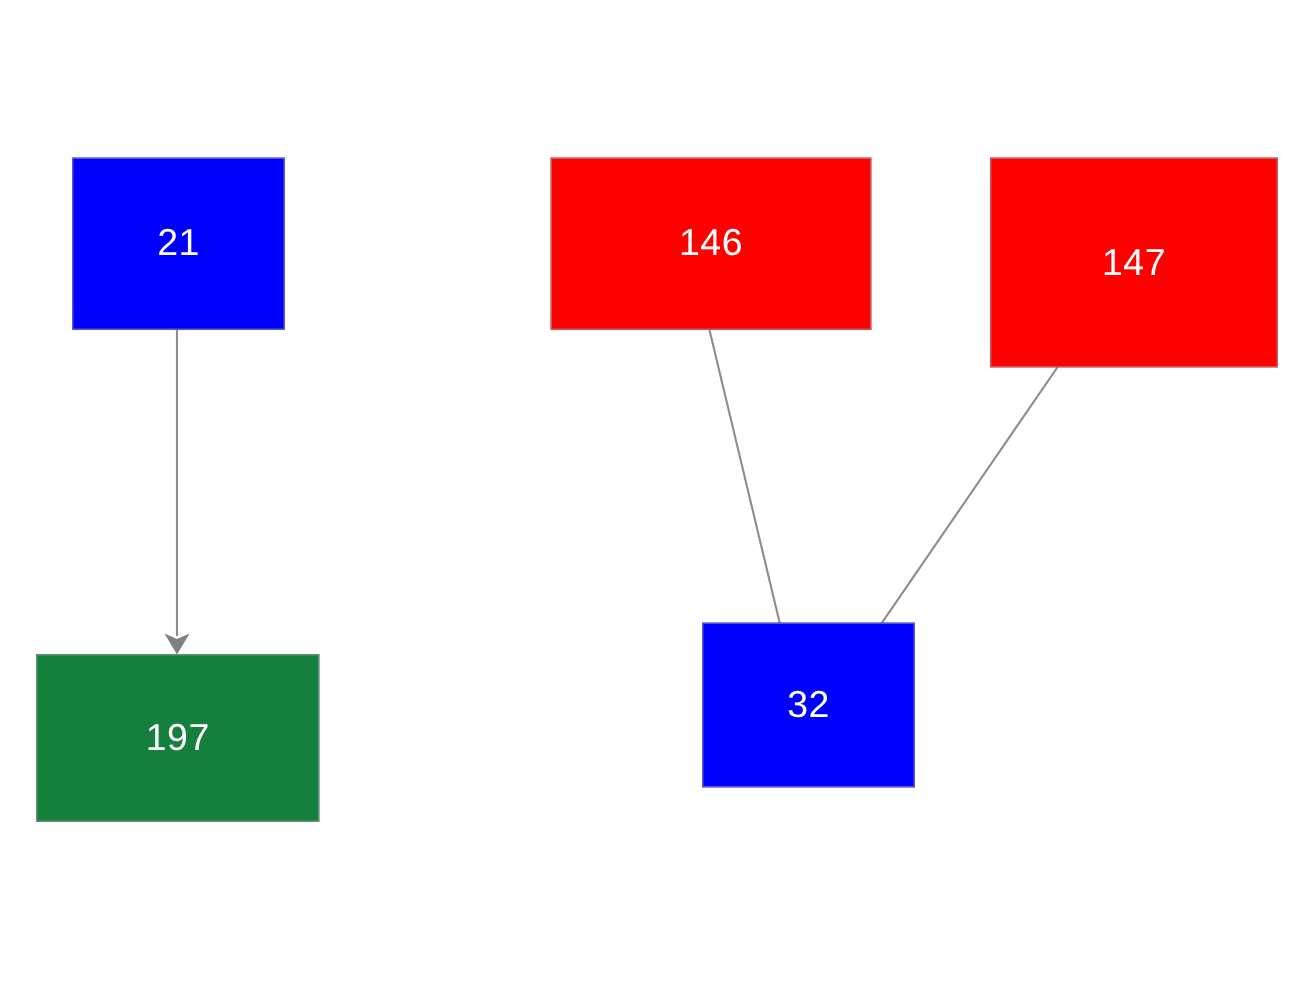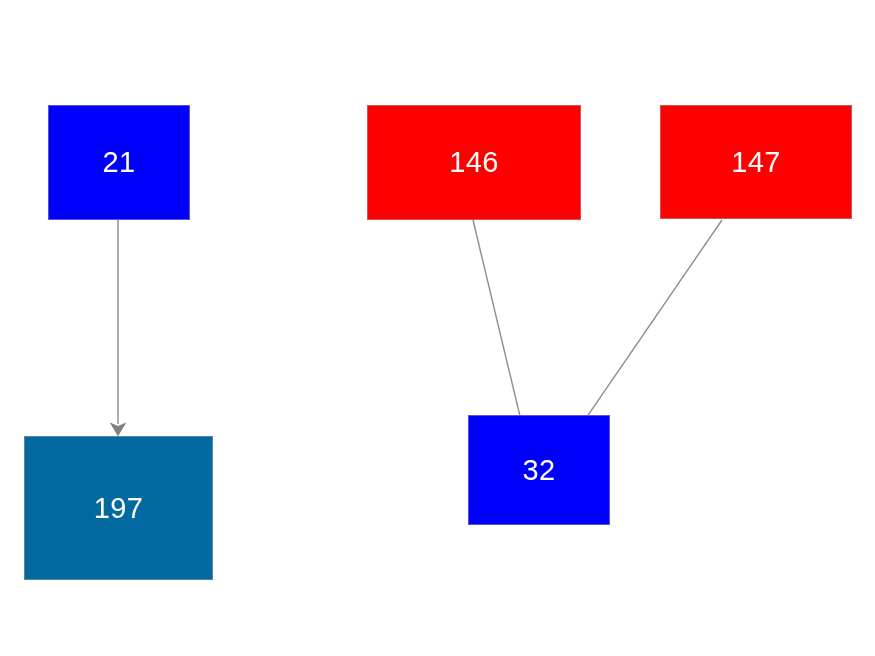--- a/index.html
+++ b/index.html
@@ -29,21 +29,21 @@
     position: absolute;
     box-sizing: border-box;
     display: flex;
     align-items: center;
     justify-content: center;
     border: 1px solid rgba(160,160,160,0.55);
   }
   .graph-node .node-label {
     color: #ffffff;
     font-family: "Liberation Sans", sans-serif;
-    font-size: 29px;
+    font-size: 25px;
     font-weight: 400;
     line-height: 1;
     letter-spacing: 0.3px;
     user-select: none;
   }
 </style>
 </head>
 <body>
 
 <div id="canvas" style="width: 875px; height: 656px; background: rgb(255, 255, 255);">
@@ -63,25 +63,25 @@
   </svg>
 
   <div class="graph-node" style="left: 48px; top: 105px; width: 142px; height: 115px; background: rgb(0, 0, 255);">
     <span class="node-label">21</span>
   </div>
 
   <div class="graph-node" style="left: 367px; top: 105px; width: 214px; height: 115px; background: rgb(255, 0, 0);">
     <span class="node-label">146</span>
   </div>
 
-  <div class="graph-node" style="left: 660px; top: 105px; width: 192px; height: 114px; background: rgb(255, 0, 0);">
+  <div class="graph-node" style="left: 660px; top: 105px; width: 192px; height: 140px; background: rgb(255, 0, 0);">
     <span class="node-label">147</span>
   </div>
 
-  <div class="graph-node" style="left: 24px; top: 436px; width: 189px; height: 144px; background: #0369a1; text-align: right;">
+  <div class="graph-node" style="left: 24px; top: 436px; width: 189px; height: 112px; background: #15803d; text-align: right;">
     <span class="node-label">197</span>
   </div>
 
   <div class="graph-node" style="left: 468px; top: 415px; width: 142px; height: 110px; background: rgb(0, 0, 255);">
     <span class="node-label">32</span>
   </div>
 
 </div>
 
 </body></html>

